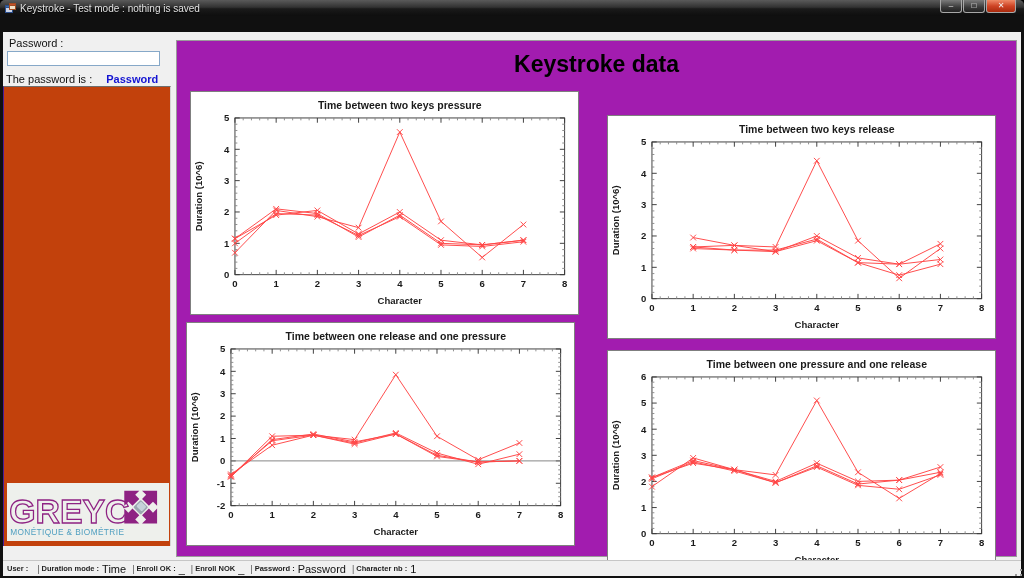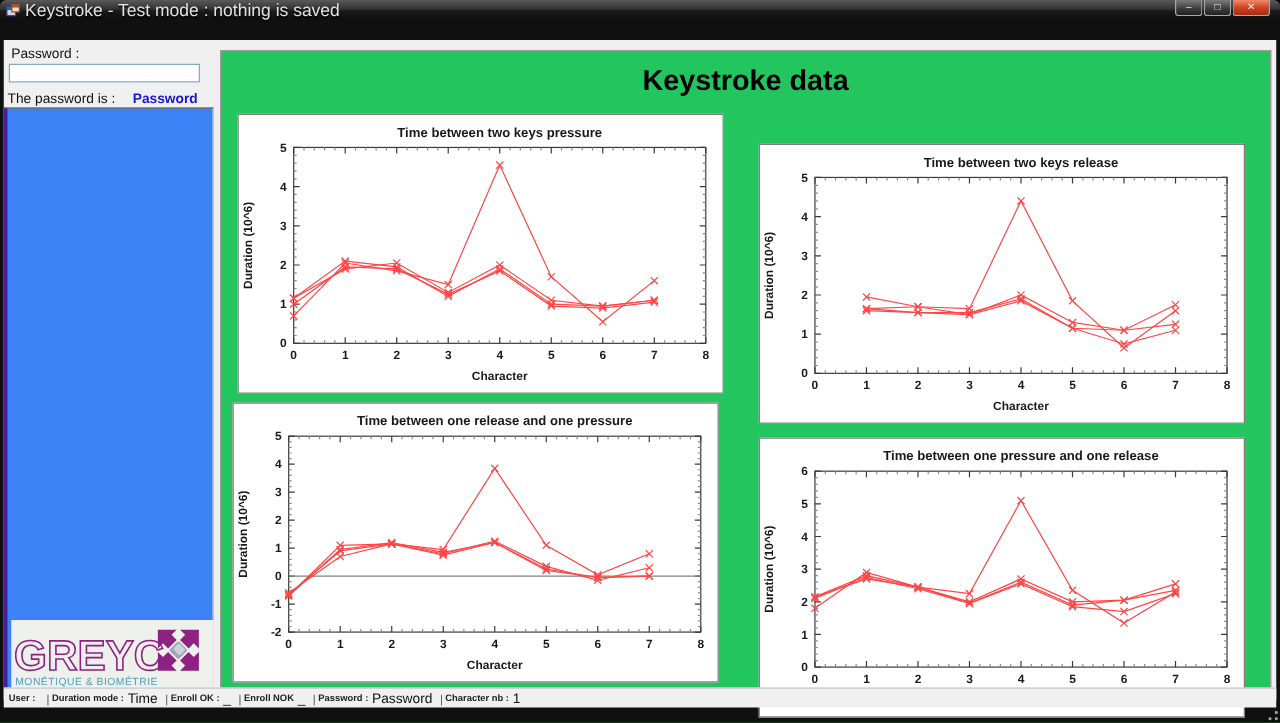--- a/index.html
+++ b/index.html
@@ -4,56 +4,56 @@
 <style>
   * { box-sizing: border-box; margin: 0; padding: 0; }
   html,body { width:1024px; height:578px; }
   body { position:relative; background:#000; font-family:"Liberation Sans",sans-serif; overflow:hidden; }
   .window { position:absolute; inset:0; background:#101010; border-radius:5px 5px 0 0; }
   
   .titlebar { position:absolute; left:0; top:0; right:0; height:16px;
     background:linear-gradient(#5a5a5a 0%, #323232 45%, #1a1a1a 55%, #0e0e0e 100%);
     border-radius:5px 5px 0 0; display:flex; align-items:center; }
   .title-icon { width:11px; height:11px; margin:0 4px 0 5px; flex:0 0 auto; }
-  .title-text { color:#e2e2e2; font-size:14px; text-shadow:0 1px 1px #000; white-space:nowrap; }
+  .title-text { color:#e2e2e2; font-size:10px; text-shadow:0 1px 1px #000; white-space:nowrap; }
   .win-controls { position:absolute; right:8px; top:0; display:flex; }
   .win-btn { width:22px; height:13px; border:1px solid #a8a8a8; border-top:none; border-radius:0 0 3px 3px;
     background:linear-gradient(#7b7b7b,#3a3a3a 60%,#222); color:#f0f0f0; font-size:8px; line-height:11px;
     text-align:center; margin-left:1px; cursor:default; }
   .win-btn.close { width:30px; background:linear-gradient(#ef8a68,#ce4425 50%,#a92a0d); }
   
   .menubar { position:absolute; left:3px; right:3px; top:16px; height:16px; background:#f0f0f0;
     display:flex; align-items:center; padding-left:6px; font-size:11px; color:#1a1a1a; }
   .menu-item { padding:0 9px; height:16px; line-height:16px; }
   .kbd-buttons { position:absolute; left:364px; top:1.5px; display:flex; gap:4px; }
   .kbd-btn { font-size:9px; height:13px; line-height:11px; padding:0 6px; border:1px solid #8a8a8a;
     border-radius:2px; background:linear-gradient(#fcfcfc,#e0e0e0 50%,#cfcfcf); color:#222; }
   
   .client { position:absolute; left:3px; right:3px; top:32px; bottom:18px; background:#f0f0f0; }
   .password-label { position:absolute; left:6px; top:5px; font-size:11px; color:#111; }
   .password-input { position:absolute; left:4px; top:19px; width:153px; height:15px;
     border:1px solid #86a8c8; background:#fff; font-size:11px; padding:0 2px; font-family:"Liberation Sans",sans-serif; }
   .pw-hint { position:absolute; left:3px; top:41px; font-size:11px; color:#111; }
   .pw-hint-value { color:#1414d2; font-weight:bold; margin-left:14px; }
-  .side-panel { position:absolute; left:0px; top:54px; width:168px; bottom:1px;
-    border-top:1px solid #6e6e6e; border-left:3px solid #4c1d95; border-right:1px solid #d4d4d4; background:#3b82f6; }
+  .side-panel { position:absolute; left:0px; top:54px; width:168px; bottom:14px;
+    border-top:1px solid #6e6e6e; border-left:1px solid #4c1d95; border-right:1px solid #d4d4d4; background:#c2410c; }
   .logo-wrap { position:absolute; left:3px; bottom:5px; width:162px; height:58px; background:#eef0ec; }
   
   .main-panel { position:absolute; left:173px; top:8px; width:841px; height:517px;
-    background:#22c55e; border:1px solid #9b9b9b; }
+    background:#a21caf; border:1px solid #9b9b9b; }
   .main-title { position:absolute; top:10px; left:0; right:0; text-align:center;
     font-size:23px; font-weight:bold; color:#000; }
   .chart-box { position:absolute; width:389px; height:224px; background:#fff; border:1px solid #7f7f7f; }
   .cb0 { left:13px;  top:50px; }
   .cb1 { left:430px; top:62px;margin-top:12px; }
   .cb2 { left:9px;  top:281px; }
   .cb3 { left:430px; top:281px;margin-top:28px; }
   .chart-box svg { display:block; width:100%; height:100%; }
   
-  .statusbar { position:absolute; left:3px; right:3px; bottom:12px; height:16px; background:#f0f0f0;
+  .statusbar { position:absolute; left:3px; right:3px; bottom:2px; height:16px; background:#f0f0f0;
     border-top:1px solid #c6c6c6; display:flex; align-items:center; padding-left:4px; white-space:nowrap; }
   .status-label { font-size:7.5px; font-weight:bold; color:#222; }
   .status-value { font-size:11px; color:#111; margin:0 4px 0 3px; }
   .status-sep { font-size:9px; color:#555; margin:0 2px; }
   .grip { position:absolute; right:1px; bottom:1px; width:12px; height:12px;
     background:
       radial-gradient(circle at 10px 10px, #9a9a9a 1px, transparent 1.5px),
       radial-gradient(circle at 10px 5px,  #9a9a9a 1px, transparent 1.5px),
       radial-gradient(circle at 5px 10px,  #9a9a9a 1px, transparent 1.5px); }
 </style>

